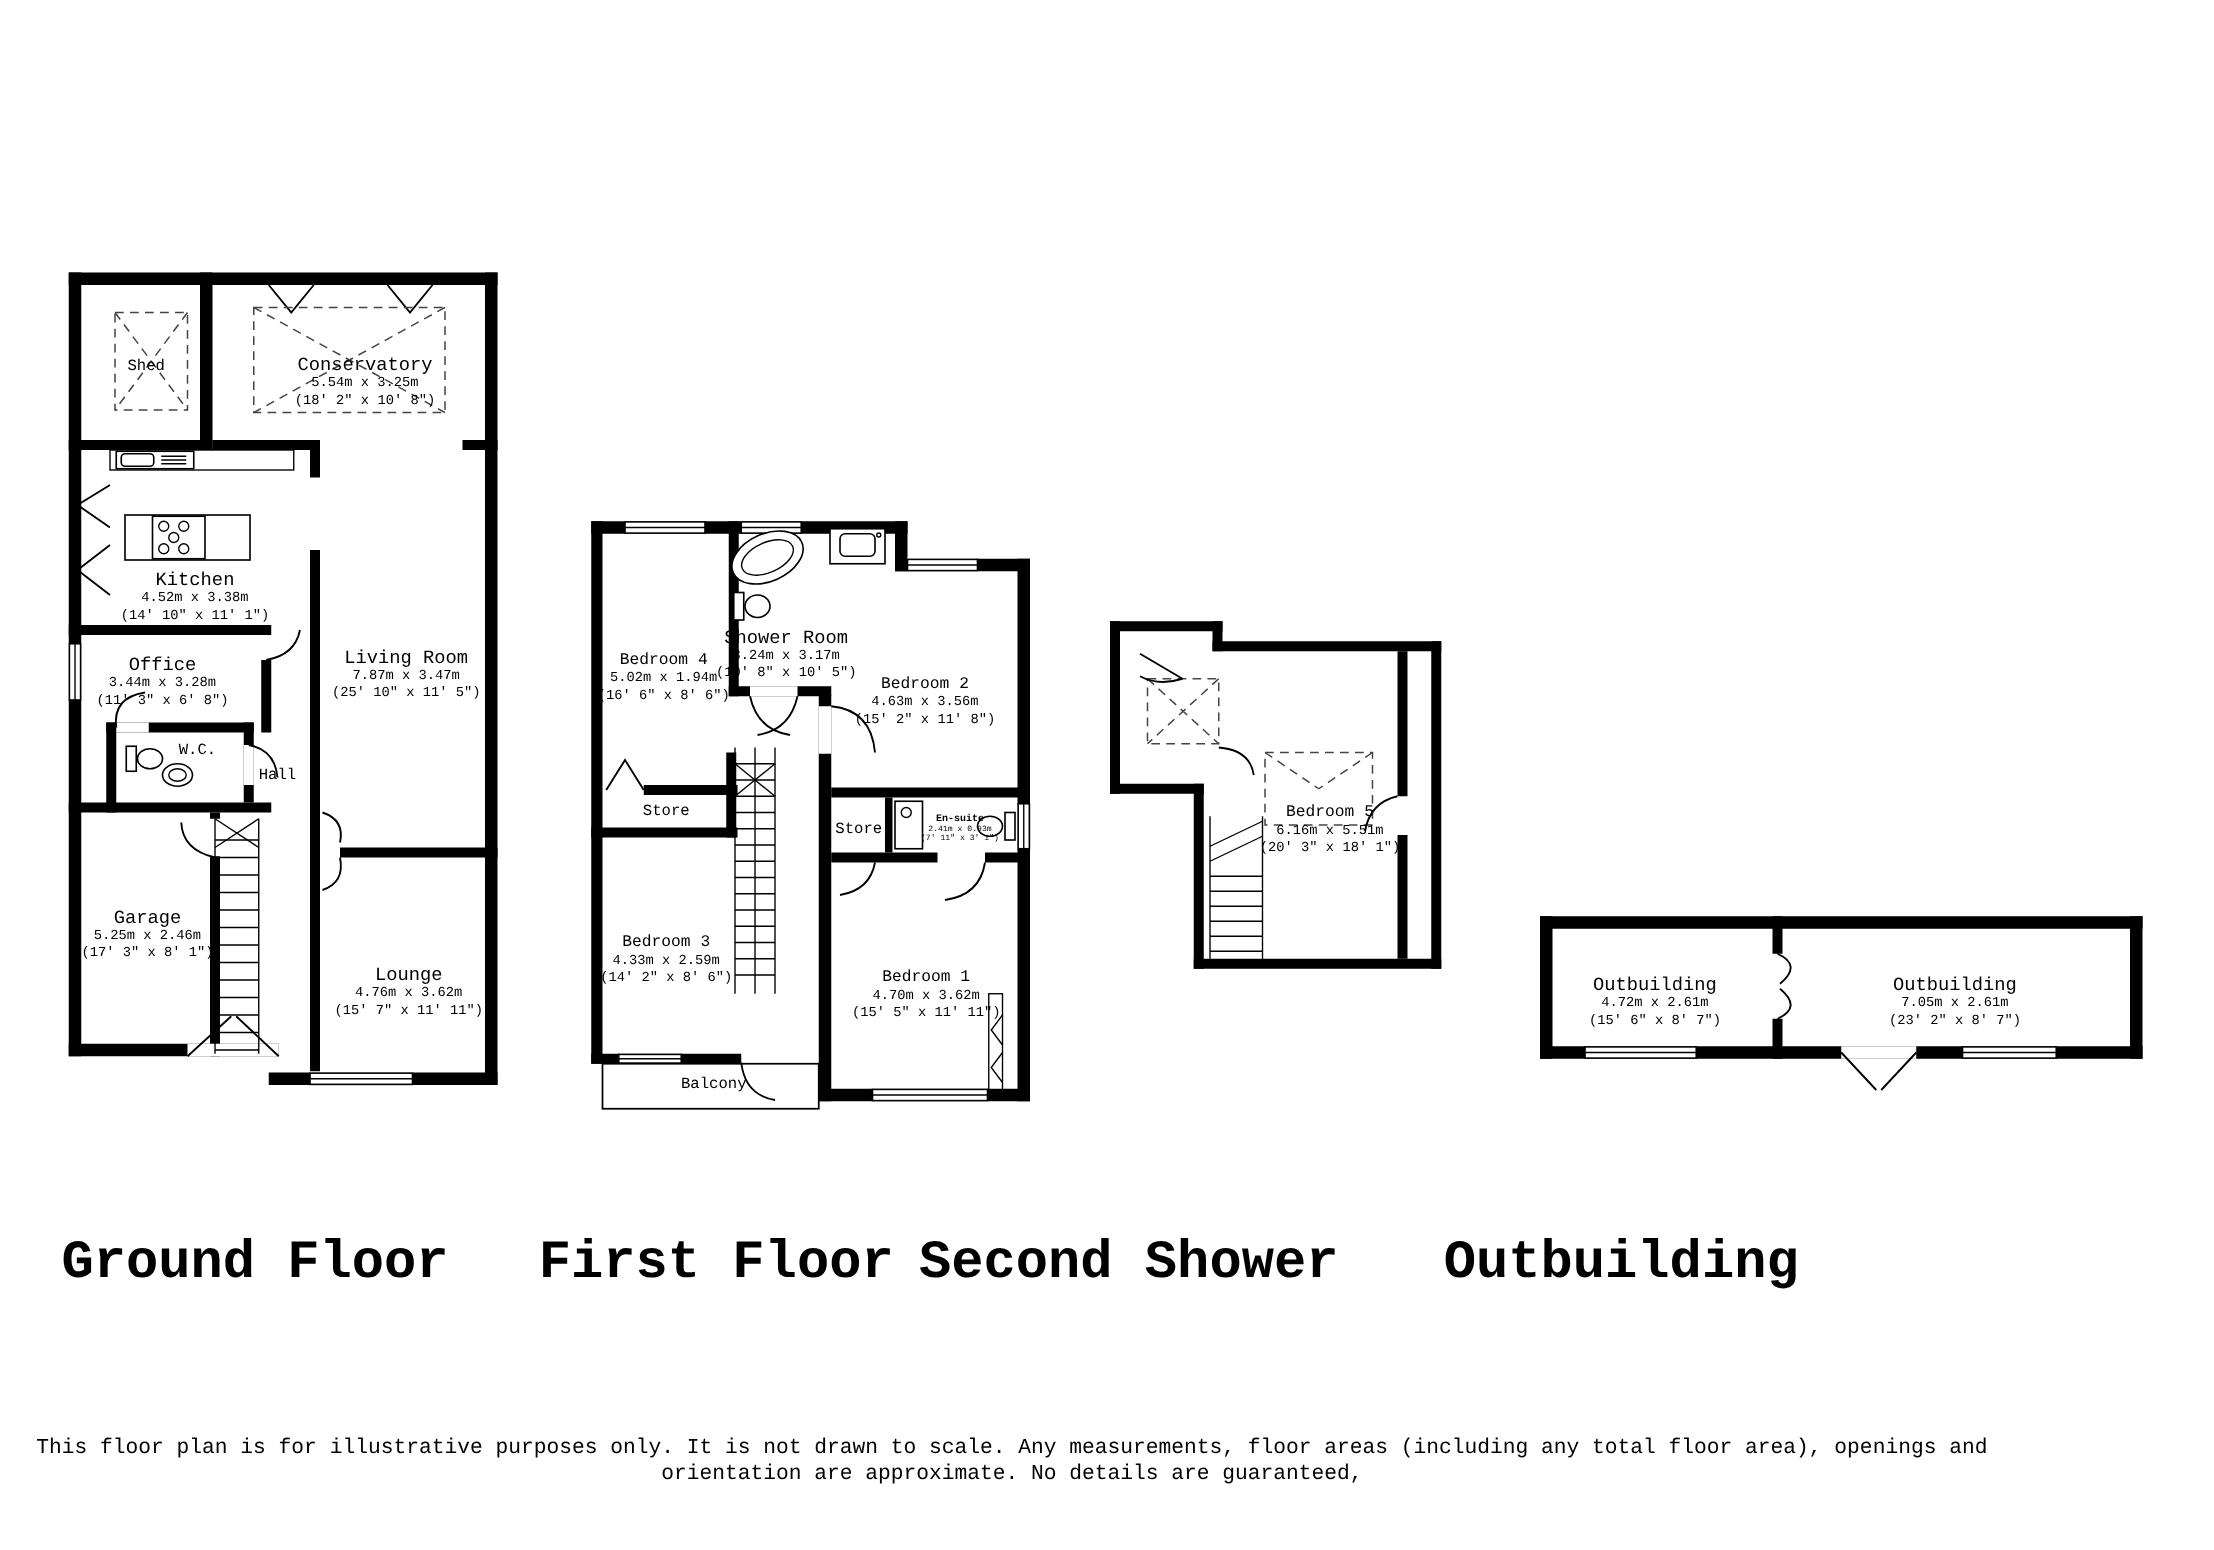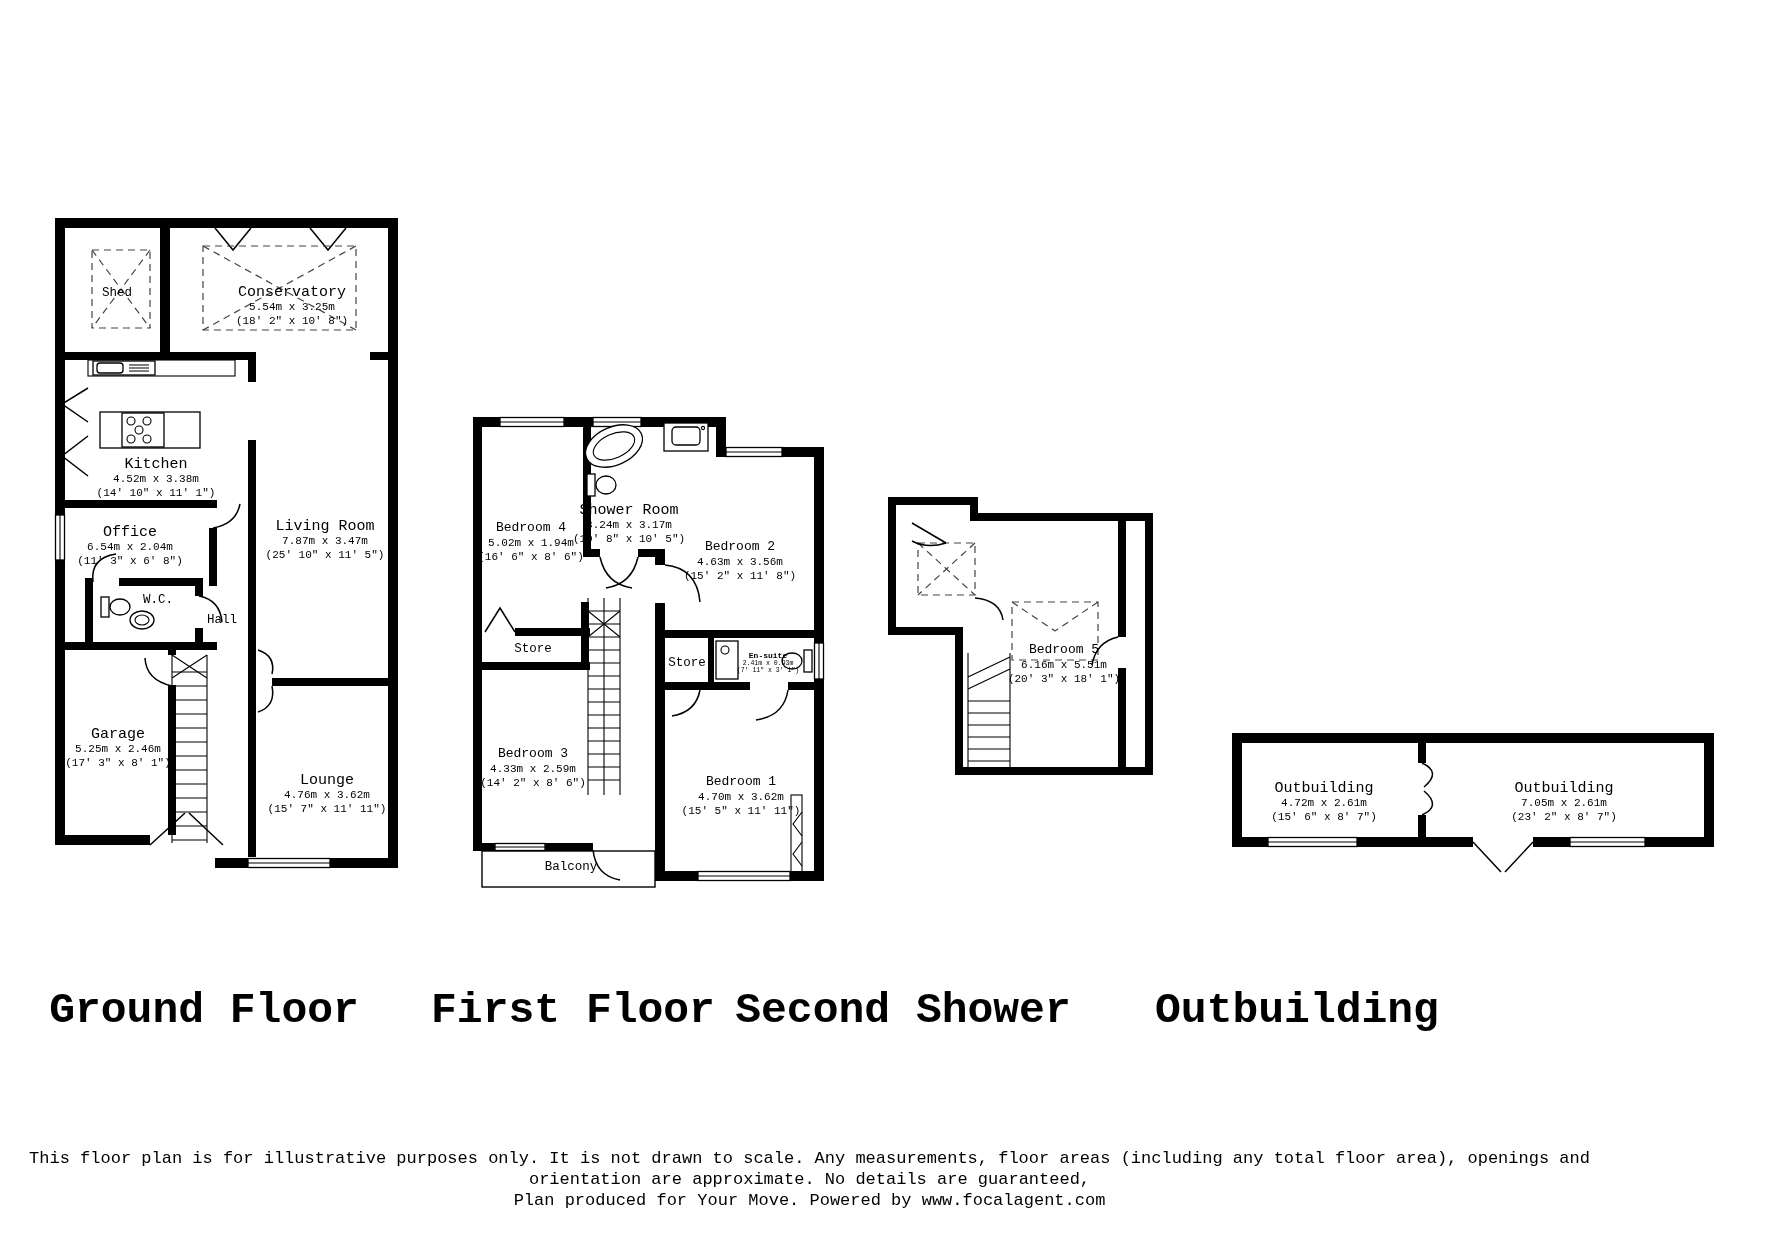--- a/index.html
+++ b/index.html
@@ -305,21 +305,21 @@
   <div class="rd">5.54m x 3.25m</div>
   <div class="rd">(18' 2" x 10' 8")</div>
 </div>
 <div class="room-label" style="left:156px;top:478px">
   <div class="rn">Kitchen</div>
   <div class="rd">4.52m x 3.38m</div>
   <div class="rd">(14' 10" x 11' 1")</div>
 </div>
 <div class="room-label" style="left:130px;top:546px">
   <div class="rn">Office</div>
-  <div class="rd">6.54m x 2.04m</div>
+  <div class="rd">3.44m x 3.28m</div>
   <div class="rd">(11' 3" x 6' 8")</div>
 </div>
 <div class="room-label sm" style="left:158px;top:600px">
   <div class="rn">W.C.</div>
 </div>
 <div class="room-label sm" style="left:222px;top:620px">
   <div class="rn">Hall</div>
 </div>
 <div class="room-label" style="left:325px;top:540px">
   <div class="rn">Living Room</div>
@@ -394,16 +394,15 @@
   <div class="rd">(23' 2" x 8' 7")</div>
 </div>
 
 <div class="floor-heading" style="left:204px;top:1010px">Ground Floor</div>
 <div class="floor-heading" style="left:573px;top:1010px">First Floor</div>
 <div class="floor-heading" style="left:903px;top:1010px">Second Shower</div>
 <div class="floor-heading" style="left:1297px;top:1010px">Outbuilding</div>
 
 <div class="footer-disclaimer">
   <div>This floor plan is for illustrative purposes only. It is not drawn to scale. Any measurements, floor areas (including any total floor area), openings and orientation are approximate. No details are guaranteed,</div>
-  <div>Plan produced for Your Move. Powered by www.focalagent.com</div>
 </div>
 
 </div>
 
 </body></html>

